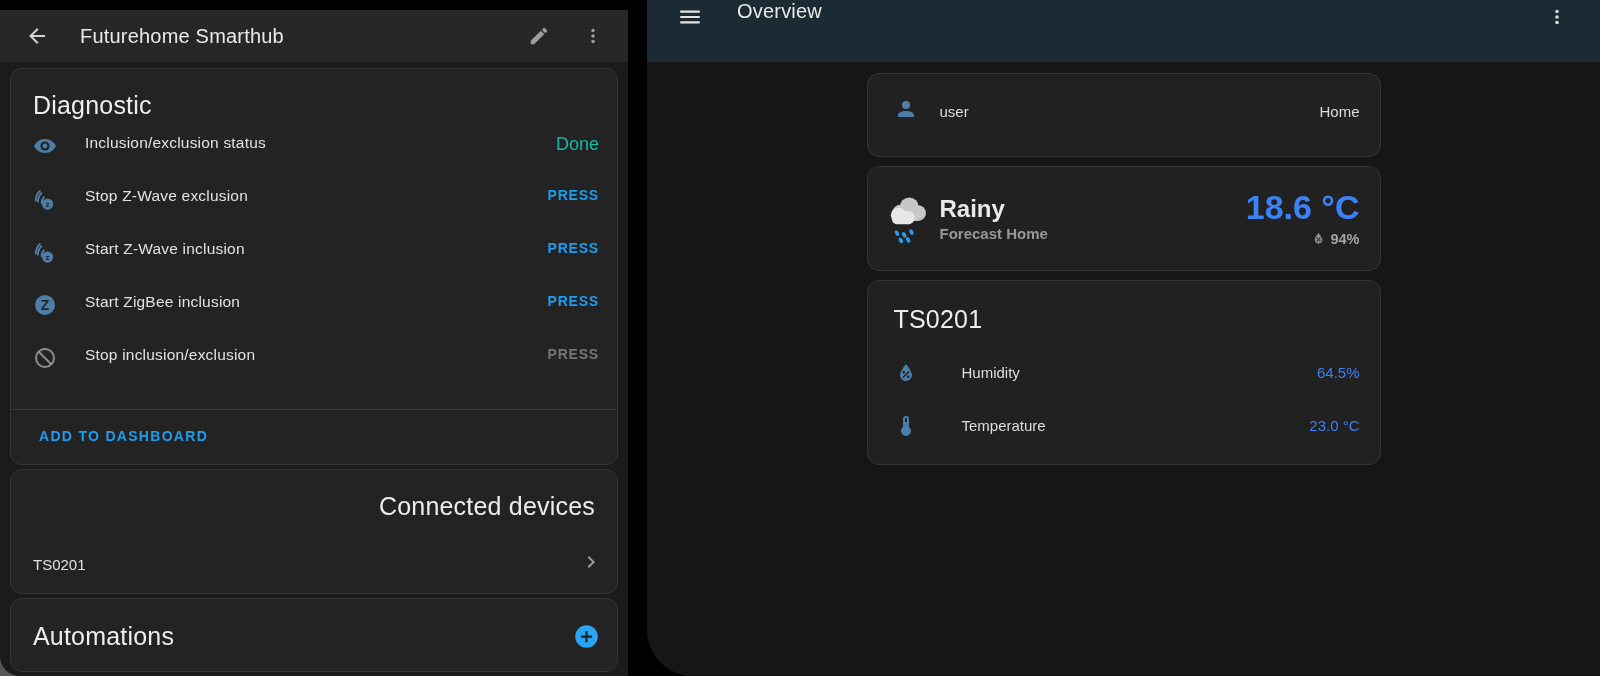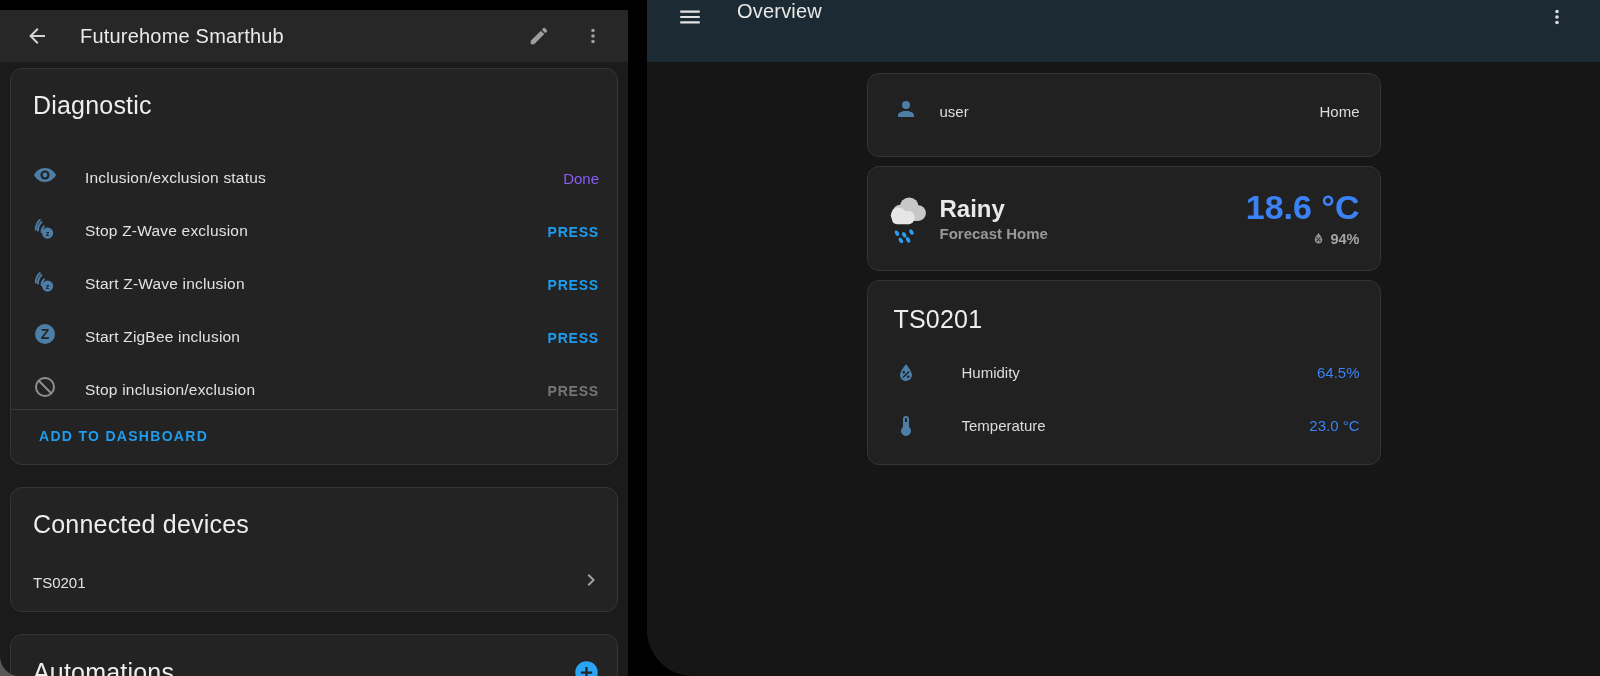--- a/index.html
+++ b/index.html
@@ -24,27 +24,27 @@
   .l-header{height:52px;background:#272727;display:flex;align-items:center;padding:0 18px 0 20px;}
   .icon-btn{display:flex;align-items:center;justify-content:center;width:34px;height:34px;
     border:none;background:transparent;cursor:pointer;flex:0 0 auto;}
   .icon-btn svg{display:block;}
   .l-header .title{font-size:20px;color:#eaeaea;margin-left:26px;letter-spacing:.2px;font-weight:400;}
   .spacer{flex:1;}
   .l-header .edit{margin-right:20px;}
 
   .l-content{padding:6px 10px 0 10px;}
   .card{background:#232323;border:1px solid #353535;border-radius:12px;}
-  .card + .card{margin-top:22px;}
+  .card + .card{margin-top:4px;text-align:right;}
   .card-title{font-size:25px;font-weight:400;color:#ededed;padding:22px 22px 14px 22px;letter-spacing:.2px;}
 
-  .d-row{display:flex;align-items:flex-end;height:53px;padding:0 18px 0 22px;}
+  .d-row{display:flex;align-items:flex-start;height:53px;padding:0 18px 0 22px;}
   .d-row .row-icon{width:24px;height:24px;flex:0 0 auto;display:flex;align-items:center;justify-content:center;}
   .d-row .row-label{font-size:15.5px;color:#e2e2e2;margin-left:28px;letter-spacing:.2px;}
-  .d-row .row-value{margin-left:auto;font-size:15px;color:#8b5cf6;background:none;border:none;}
+  .d-row .row-value{margin-left:auto;font-size:18px;color:#14b8a6;background:none;border:none;}
   .press-btn{margin-left:auto;font-size:14px;font-weight:700;letter-spacing:.8px;color:var(--accent);
     background:none;border:none;cursor:pointer;font-family:inherit;}
   .press-btn.disabled{color:#767676;cursor:default;}
   .value-btn{cursor:pointer;font-family:inherit;}
 
   .card-divider{border:none;border-top:1px solid #3a3a3a;margin-top:10px;}
   .card-footer{padding:17px 24px 19px 28px;}
   .text-action{font-size:14px;font-weight:700;letter-spacing:1.3px;color:var(--accent);
     background:none;border:none;cursor:pointer;font-family:inherit;}
 

